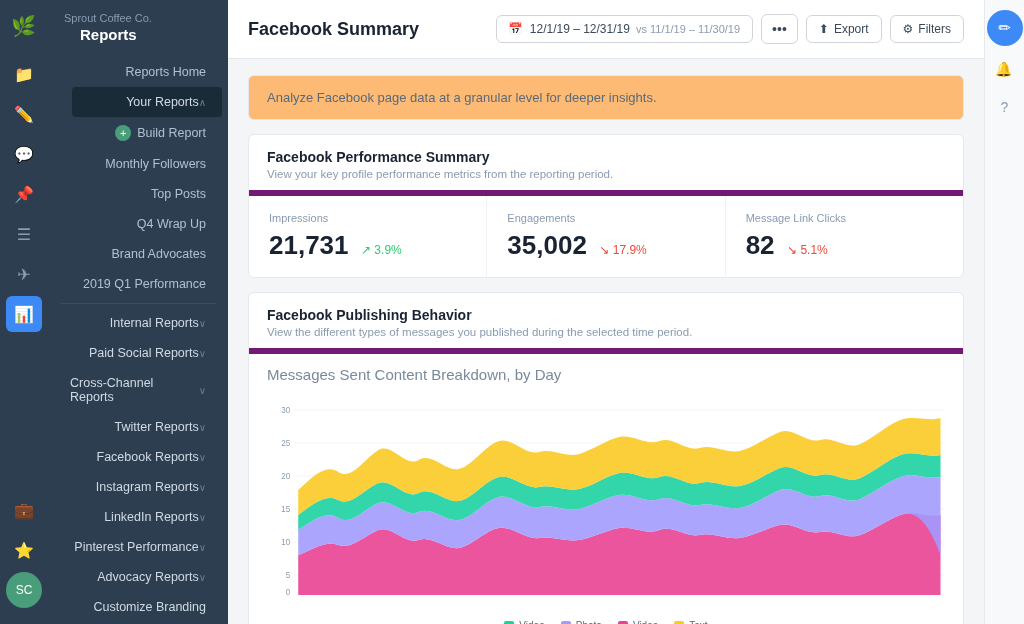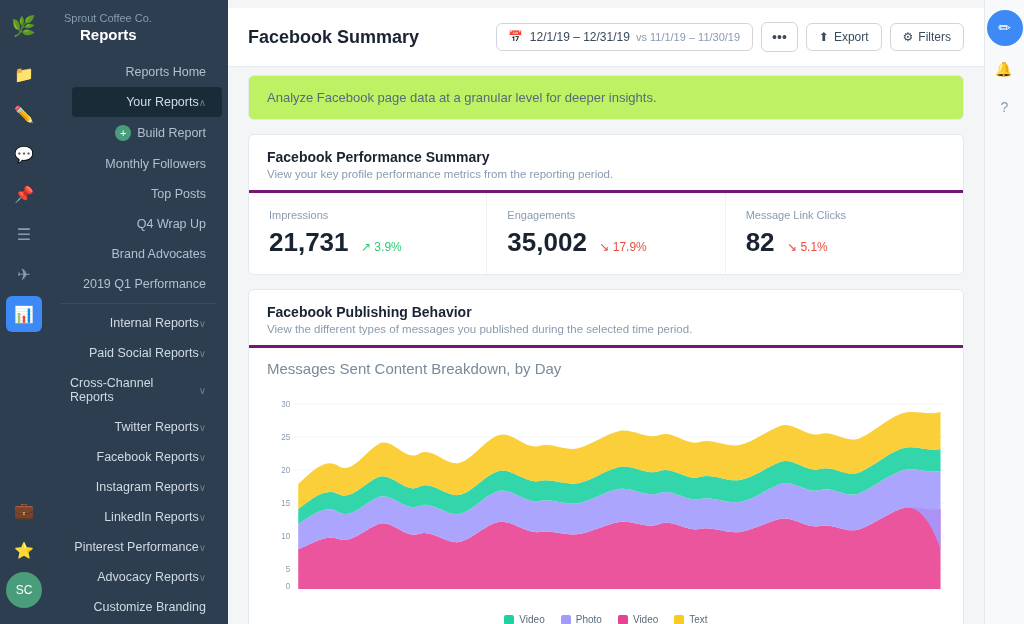--- a/index.html
+++ b/index.html
@@ -95,21 +95,21 @@
 
     
     .main-header {
       background: #fff;
       padding: 14px 20px;
       display: flex;
       align-items: center;
       justify-content: space-between;
       border-bottom: 1px solid #e5e8ec;
       position: sticky;
-      top: 8px;
+      top: 0;
       z-index: 10;
     }
     .main-title {
       font-size: 18px;
       font-weight: 600;
       color: #1a2332;
     }
     .header-actions {
       display: flex;
       align-items: center;
@@ -182,39 +182,39 @@
       font-size: 14px;
       cursor: pointer;
       border-radius: 4px;
     }
     .right-rail-icon.notification { color: #f0a500; }
 
     
     .content-area { padding: 16px 20px; }
 
     .info-banner {
-      background: #bef264;
+      background: #fdba74;
       border: 1px solid #e5e8ec;
       border-radius: 6px;
       padding: 14px 18px;
       color: #5a6a7a;
       font-size: 13px;
       margin-bottom: 14px;
     }
 
     .card {
       background: #fff;
       border: 1px solid #e5e8ec;
       border-radius: 6px;
       margin-bottom: 14px;
       overflow: hidden;
     }
     .card-header {
       padding: 14px 18px 10px;
-      border-bottom: 3px solid #701a75;
+      border-bottom: 6px solid #701a75;
     }
     .card-title {
       font-size: 14px;
       font-weight: 600;
       color: #1a2332;
       margin-bottom: 3px;
     }
     .card-subtitle {
       font-size: 11.5px;
       color: #8a9bb0;

